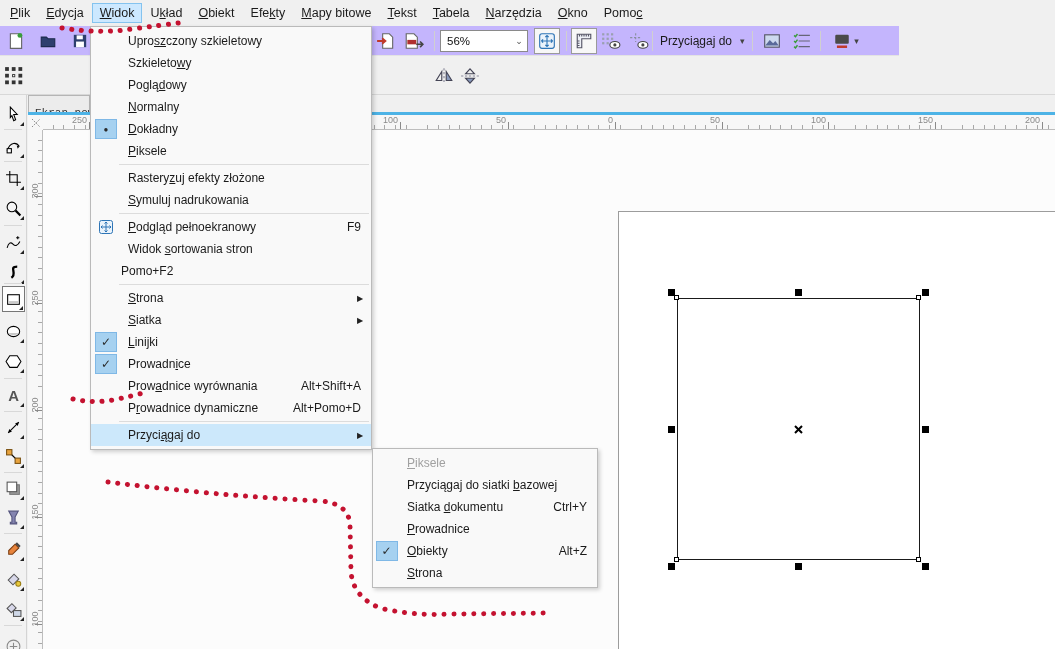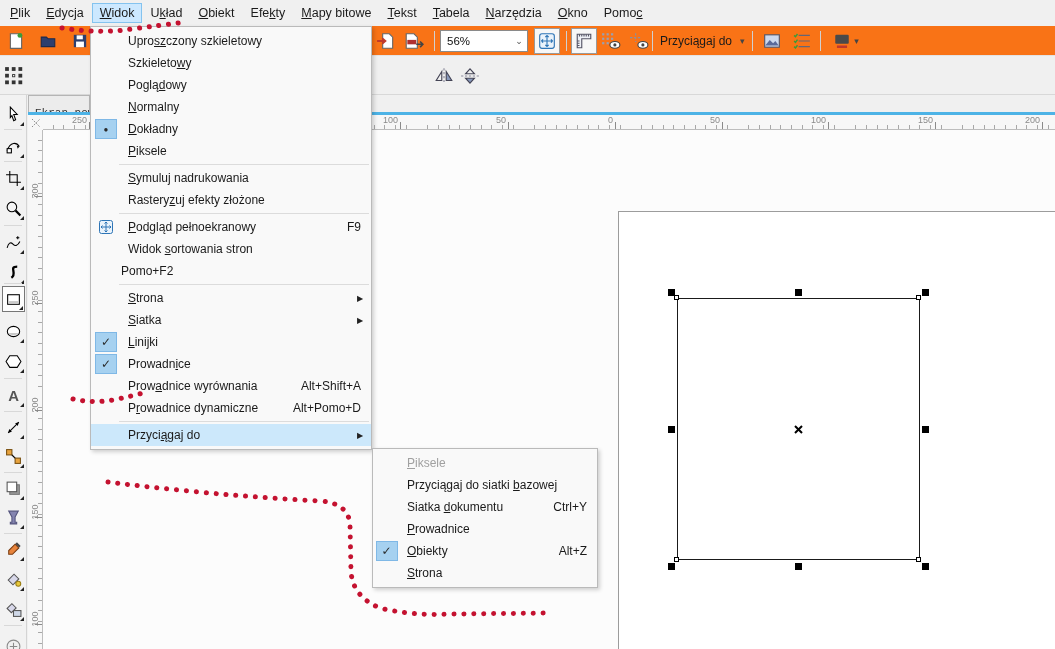--- a/index.html
+++ b/index.html
@@ -7,21 +7,21 @@
   body { font-family:"Liberation Sans","DejaVu Sans",sans-serif; background:#f0f0f0; position:relative; font-size:12px; color:#222; }
   #app { position:absolute; inset:0; width:1055px; height:649px; background:#f0f0f0; }
 
   
   #menubar { position:absolute; left:0; top:0; width:1055px; height:26px; display:flex; align-items:center; padding-left:2px; background:#f0f0f0; }
   .mb-item { padding:3px 8px; font-size:12.5px; color:#1a1a1a; white-space:nowrap; }
   .mb-item u { text-decoration:underline; }
   .mb-item.active { background:#cce8ff; border:1px solid #84c3ef; padding:2px 7px; }
 
   
-  #toolbar1 { position:absolute; left:0; top:26px; width:1055px; height:30px; background:#f97316; border-bottom:1px solid #e3e3e3; }
+  #toolbar1 { position:absolute; left:0; top:26px; width:899px; height:30px; background:#c4b5fd; border-bottom:1px solid #e3e3e3; }
   #propbar  { position:absolute; left:0; top:56px; width:1055px; height:39px; background:#f0f0f0; border-bottom:1px solid #d8d8d8; }
   .tbtn { position:absolute; width:24px; height:24px; top:3px; display:flex; align-items:center; justify-content:center; }
   .tbtn.outlined { border:1px solid #9a9a9a; background:#f7f7f7; }
   .tsep { position:absolute; top:5px; width:1px; height:20px; background:#d0d0d0; }
   .combo { position:absolute; background:#fff; border:1px solid #8a8a8a; display:flex; align-items:center; font-size:11.5px; color:#111; }
   .combo .cval { flex:1; padding-left:6px; }
   .combo .ccaret { width:16px; text-align:center; color:#555; font-size:9px; }
   .flatdrop { position:absolute; display:flex; align-items:center; font-size:12px; color:#1a1a1a; }
   .field { position:absolute; background:#fff; border:1px solid #8a8a8a; font-size:10.5px; color:#111; padding:1px 3px; display:flex; align-items:center; }
   .spinpair { display:flex; margin-left:auto; }
@@ -576,25 +576,25 @@
         </span>
         <span class="lbl"><u>D</u>okładny</span>
       </div>
     <div class="mi">
         <span class="gut"></span>
         <span class="lbl"><u>P</u>iksele</span>
       </div>
     <div class="msep"></div>
     <div class="mi">
         <span class="gut"></span>
+        <span class="lbl">Rastery<u>z</u>uj efekty złożone</span>
+      </div>
+    <div class="mi">
+        <span class="gut"></span>
         <span class="lbl"><u>S</u>ymuluj nadrukowania</span>
-      </div>
-    <div class="mi">
-        <span class="gut"></span>
-        <span class="lbl">Rastery<u>z</u>uj efekty złożone</span>
       </div>
     <div class="msep"></div>
     <div class="mi">
       <span class="gut">
           <svg class="ic" width="16" height="16" viewBox="0 0 16 16">
             <rect x="1.5" y="1.5" width="13" height="13" rx="2" fill="#eaf3fb" stroke="#2e75b6"></rect>
             <path d="M8 3 V13 M3 8 H13 M8 3 L6.5 4.5 M8 3 L9.5 4.5 M8 13 L6.5 11.5 M8 13 L9.5 11.5 M3 8 L4.5 6.5 M3 8 L4.5 9.5 M13 8 L11.5 6.5 M13 8 L11.5 9.5" stroke="#2e75b6" fill="none"></path>
           </svg>
         </span>
       <span class="lbl"><u>P</u>odgląd pełnoekranowy</span>

